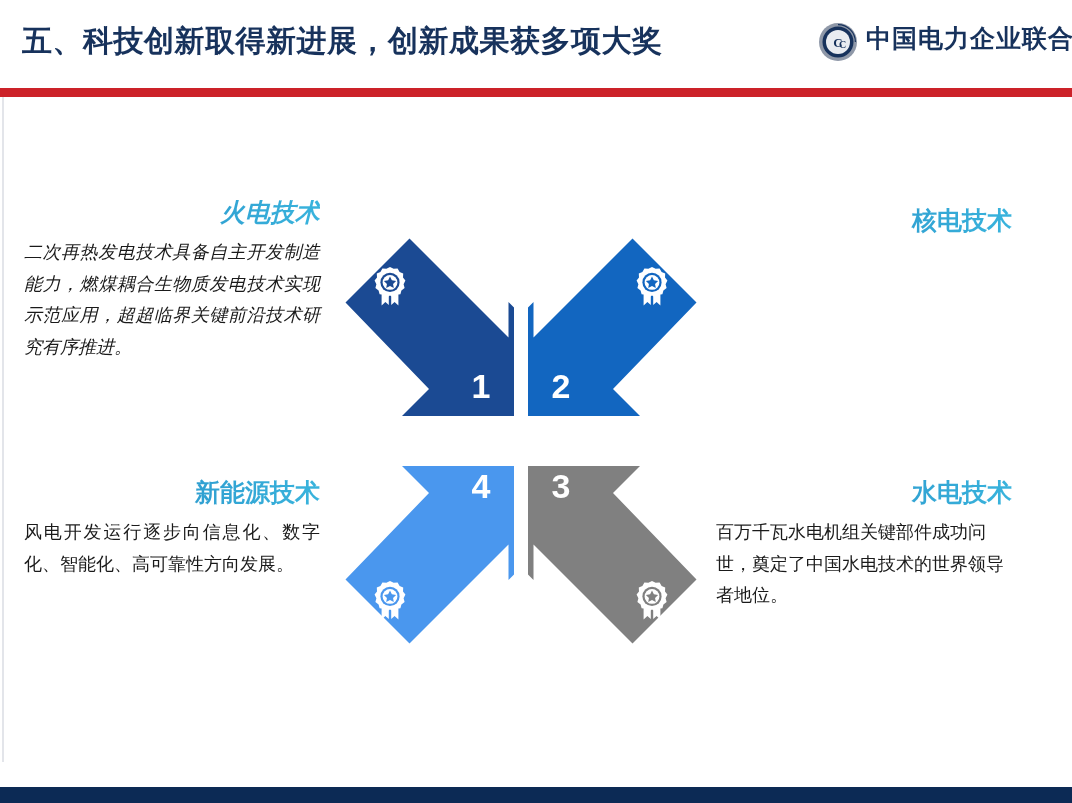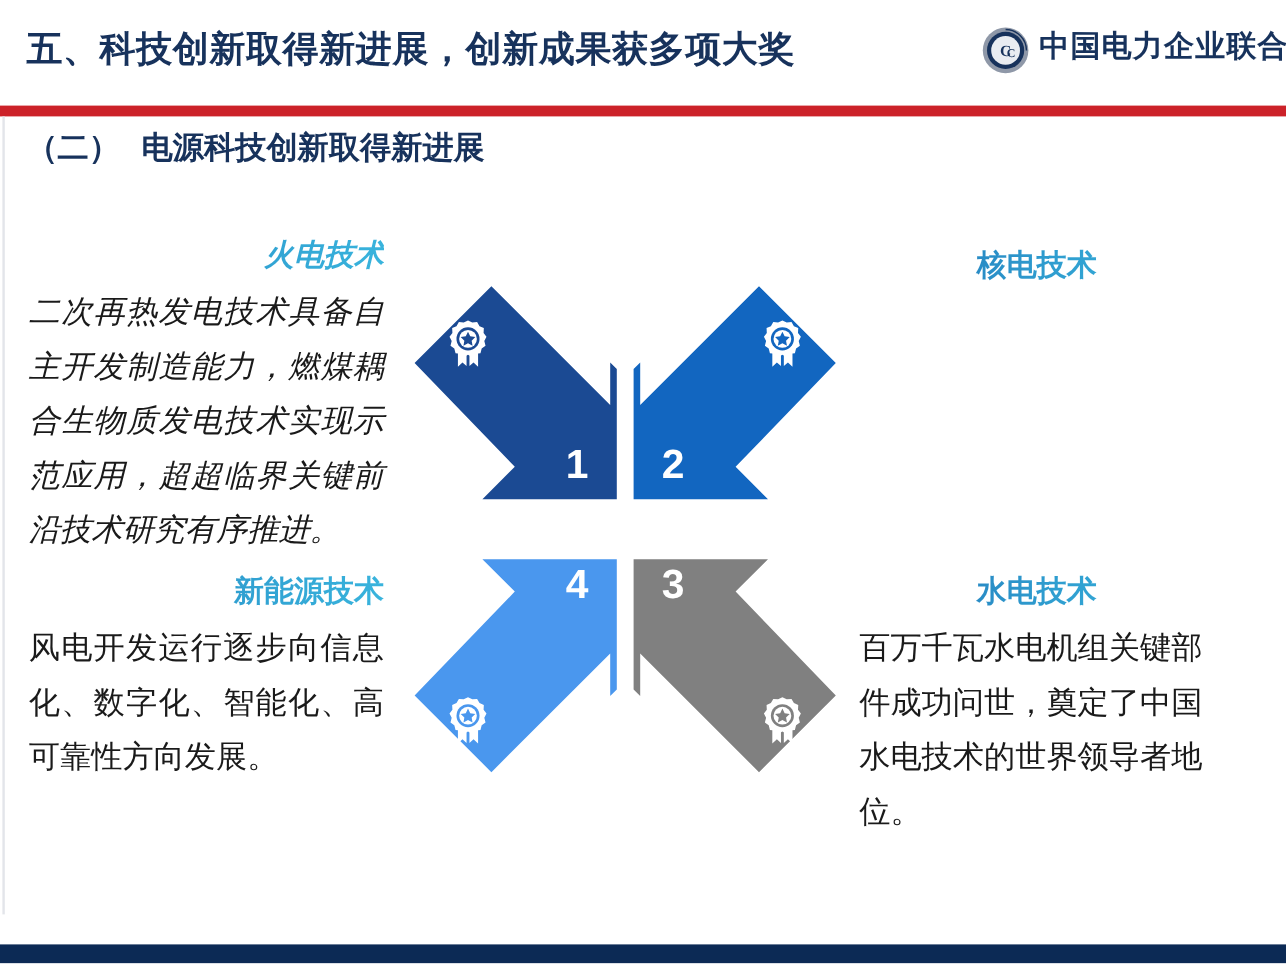--- a/index.html
+++ b/index.html
@@ -119,26 +119,26 @@
     font-weight: bold;
     color: #2b8fc4;
     background: linear-gradient(100deg, #1f6fb5 0%, #2f9ed0 55%, #39b4dd 100%);
     -webkit-background-clip: text;
     background-clip: text;
     -webkit-text-fill-color: transparent;
     white-space: nowrap;
     margin-bottom: 8px;
   }
   .panel-body {
-    font-size: 26px;
+    font-size: 18px;
     line-height: 1.75;
     color: #1a1a1a;
   }
   .align-right { text-align: right; }
-  .align-left  { text-align: center;  }
+  .align-left  { text-align: right;  }
 
   #panel-thermal   { left: 24px;  top: 196px; width: 296px; font-style: italic; }
   #panel-nuclear   { left: 716px; top: 204px; width: 296px; }
   #panel-newenergy { left: 24px;  top: 476px; width: 296px; }
   #panel-hydro     { left: 716px; top: 476px; width: 296px; }
 
   #panel-thermal .panel-body,
   #panel-newenergy .panel-body { text-align: justify; }
 
   
@@ -175,23 +175,20 @@
         <text x="24.5" y="25.5" text-anchor="middle" font-family="Liberation Serif, serif" font-size="10" font-weight="bold" fill="#17325c">C</text>
         <path d="M20 2.6 A17.4 17.4 0 0 1 37.4 20" fill="none" stroke="#17325c" stroke-width="1.2"></path>
       </svg>
       <div id="logo-cn">中国电力企业联合会</div>
     </div>
   </div>
 
   <div id="red-rule"></div>
   <div id="left-rule"></div>
 
-  <div id="subtitle-row">
-    <span id="subtitle-num">（二）</span><span>电源科技创新取得新进展</span>
-  </div>
 
   <div class="panel" id="panel-thermal">
     <div class="panel-heading align-right">火电技术</div>
     <div class="panel-body">二次再热发电技术具备自主开发制造能力，燃煤耦合生物质发电技术实现示范应用，超超临界关键前沿技术研究有序推进。</div>
   </div>
 
   <div class="panel" id="panel-nuclear">
     <div class="panel-heading align-left">核电技术</div>
   </div>
 

